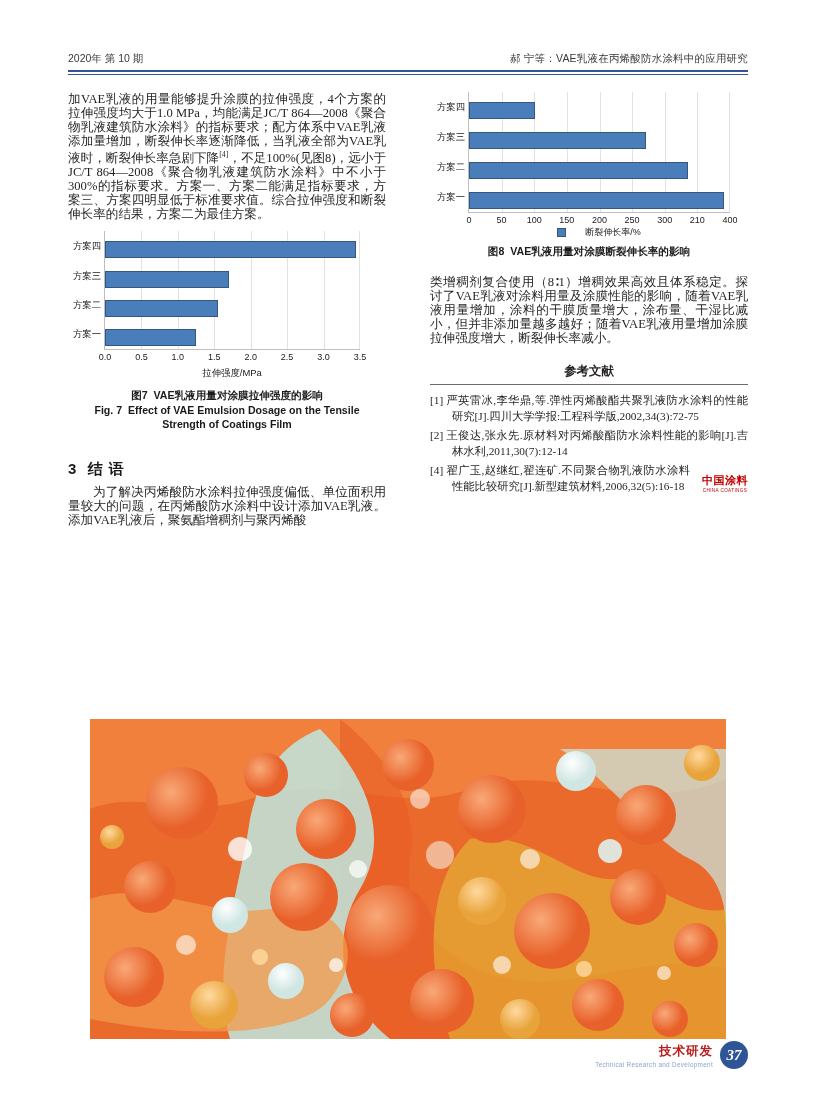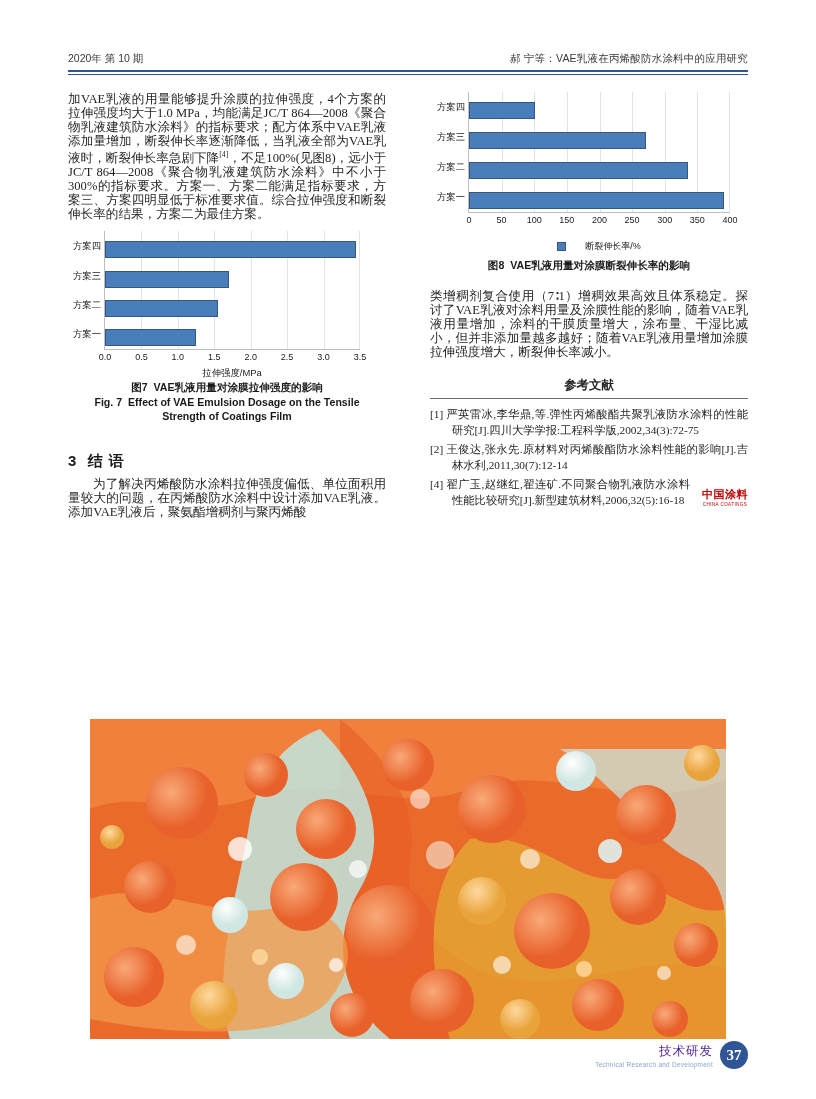--- a/index.html
+++ b/index.html
@@ -45,21 +45,21 @@
     font-family:"Liberation Sans", sans-serif;
     font-size:15px;font-weight:bold;color:#1a1a1a;
     margin:28px 0 6px 0;letter-spacing:1px;
   }
 
   
   .figbox{margin-top:10px;}
   .figcap{
     text-align:center;font-size:10.6px;line-height:14.5px;
     font-family:"Liberation Sans", sans-serif;
-    margin-top:0;color:#1a1a1a;
+    margin-top:8px;color:#1a1a1a;
   }
   .figcap .cn{font-weight:bold;}
   .figcap .en{font-weight:bold;}
 
   
   .chart{
     position:relative;background:#ffffff;
   }
   .chart .plot{
     position:relative;border-left:1px solid #bfbfbf;border-bottom:1px solid #bfbfbf;
@@ -75,21 +75,21 @@
   .xtick{
     position:absolute;top:100%;margin-top:3px;transform:translateX(-50%);
     font-size:9px;font-family:"Liberation Sans", sans-serif;color:#1a1a1a;
   }
   .xtitle{
     text-align:center;font-size:9.4px;font-family:"Liberation Sans", sans-serif;
     margin-top:17px;color:#1a1a1a;
   }
   .legend{
     display:flex;align-items:center;justify-content:center;gap:19px;
-    font-size:9px;font-family:"Liberation Sans", sans-serif;margin-top:27px;color:#1a1a1a;text-align:center;
+    font-size:9px;font-family:"Liberation Sans", sans-serif;margin-top:13px;color:#1a1a1a;text-align:center;
   }
   .legend .swatch{width:7px;height:7px;background:#4a7ebb;border:1px solid #35577f;display:inline-block;}
 
   
   .ref-head{
     text-align:center;font-weight:bold;font-size:12.4px;
     margin:18px 0 4px 0;font-family:"Liberation Sans", sans-serif;
   }
   .ref-rule{height:1px;background:#6b6b6b;margin-bottom:7px;}
   .ref{
@@ -110,26 +110,26 @@
     position:absolute;left:90px;top:719px;width:636px;height:320px;
     overflow:hidden;background:#e8662a;
   }
   .photo svg{display:block;}
 
   
   .footer{
     position:absolute;right:68px;bottom:30px;display:flex;align-items:center;gap:7px;
   }
   .footer .txt{text-align:right;font-family:"Liberation Sans", sans-serif;}
-  .footer .t1{color:#4c1d95;font-weight:normal;font-size:12.5px;letter-spacing:1px;}
+  .footer .t1{color:#b91c1c;font-weight:bold;font-size:12.5px;letter-spacing:1px;}
   .footer .t2{color:#8aa4cf;font-size:6.4px;letter-spacing:.3px;margin-top:1px;}
   .pagenum{
     width:28px;height:28px;border-radius:50%;background:#2f5597;color:#fff;
     display:flex;align-items:center;justify-content:center;
-    font-family:"Liberation Serif", serif;font-weight:bold;font-size:15px;
+    font-family:"Liberation Serif", serif;font-style:italic;font-weight:bold;font-size:15px;
   }
 </style>
 </head>
 <body>
 
 <div class="page">
 
   <div class="header">
     <div class="left">2020年  第 10 期</div>
     <div class="right">郝    宁等：VAE乳液在丙烯酸防水涂料中的应用研究</div>
@@ -217,34 +217,34 @@
             <span class="ylab" style="top:-2px;">方案一</span>
           </div>
 
           <span class="xtick" style="left:0%;">0</span>
           <span class="xtick" style="left:12.5%;">50</span>
           <span class="xtick" style="left:25%;">100</span>
           <span class="xtick" style="left:37.5%;">150</span>
           <span class="xtick" style="left:50%;">200</span>
           <span class="xtick" style="left:62.5%;">250</span>
           <span class="xtick" style="left:75%;">300</span>
-          <span class="xtick" style="left:87.5%;">350</span>
+          <span class="xtick" style="left:87.5%;">210</span>
           <span class="xtick" style="left:100%;">400</span>
         </div>
         <div class="legend">
           <span class="swatch"></span>
           <span>断裂伸长率/%</span>
         </div>
       </div>
       <div class="figcap" style="margin-top:5px;">
         <div><span class="cn">图8</span>&nbsp;&nbsp;<span class="cn">VAE乳液用量对涂膜断裂伸长率的影响</span></div>
       </div>
     </div>
 
-    <p class="body" style="margin-top:16px;">类增稠剂复合使用（7∶1）增稠效果高效且体系稳定。探讨了VAE乳液对涂料用量及涂膜性能的影响，随着VAE乳液用量增加，涂料的干膜质量增大，涂布量、干湿比减小，但并非添加量越多越好；随着VAE乳液用量增加涂膜拉伸强度增大，断裂伸长率减小。</p>
+    <p class="body" style="margin-top:16px;">类增稠剂复合使用（8∶1）增稠效果高效且体系稳定。探讨了VAE乳液对涂料用量及涂膜性能的影响，随着VAE乳液用量增加，涂料的干膜质量增大，涂布量、干湿比减小，但并非添加量越多越好；随着VAE乳液用量增加涂膜拉伸强度增大，断裂伸长率减小。</p>
 
     <div class="ref-head">参考文献</div>
     <div class="ref-rule"></div>
 
     <p class="ref">[1]  严英雷冰,李华鼎,等.弹性丙烯酸酯共聚乳液防水涂料的性能研究[J].四川大学学报:工程科学版,2002,34(3):72-75</p>
     <p class="ref">[2]  王俊达,张永先.原材料对丙烯酸酯防水涂料性能的影响[J].吉林水利,2011,30(7):12-14</p>
     <p class="ref" style="padding-right:58px;">[4]  翟广玉,赵继红,翟连矿.不同聚合物乳液防水涂料性能比较研究[J].新型建筑材料,2006,32(5):16-18</p>
 
     <div class="logo" style="position:relative;margin-top:-28px;float:right;">
       <div class="cn">中国涂料</div>

